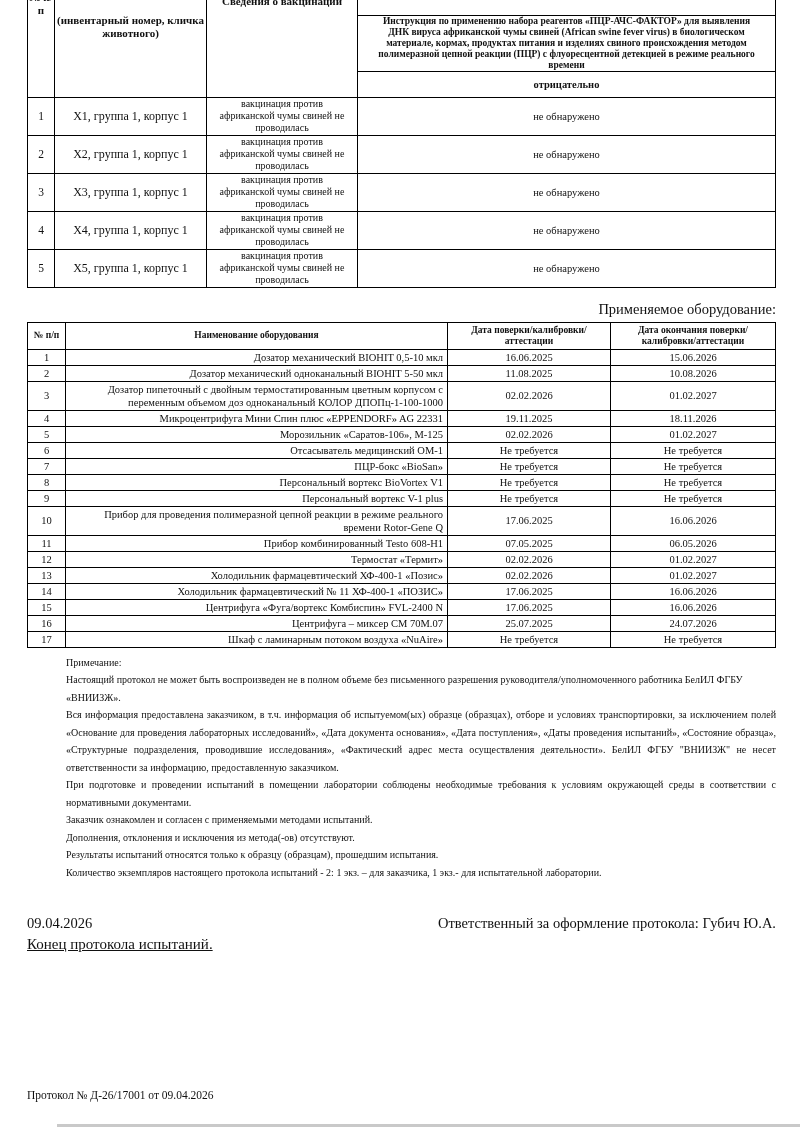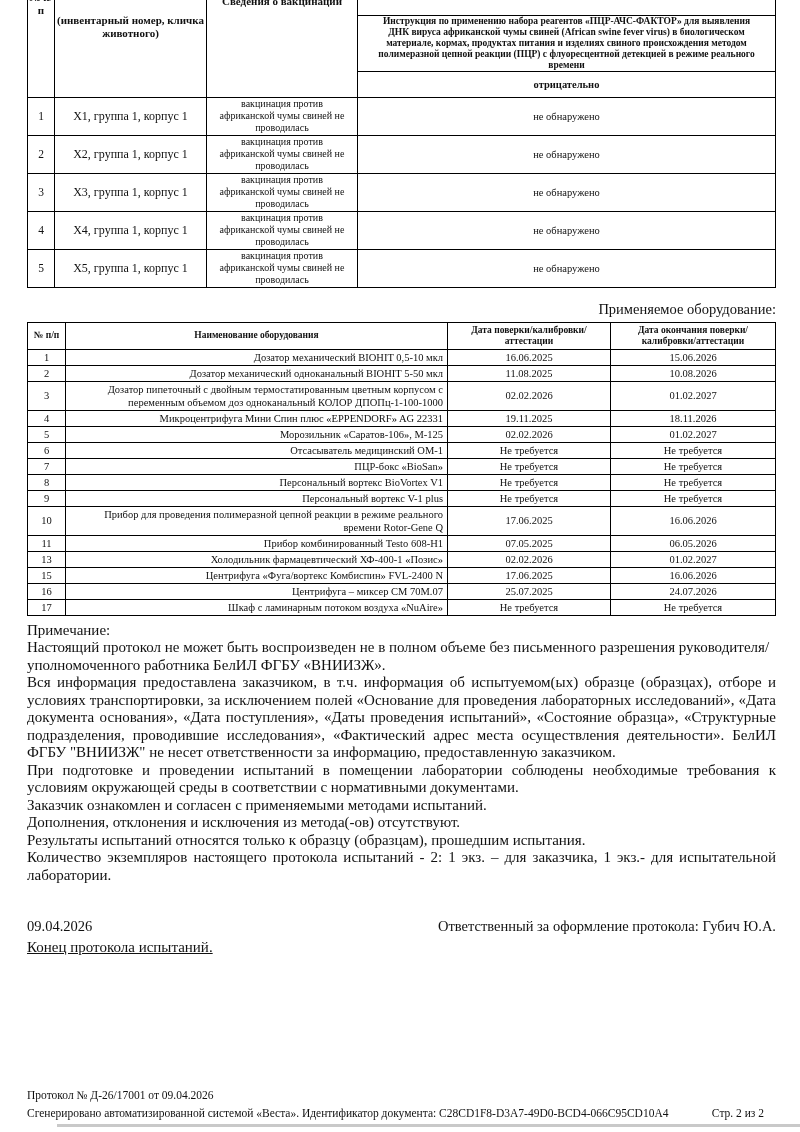--- a/index.html
+++ b/index.html
@@ -37,28 +37,28 @@
   table.t2 { border-collapse: collapse; width: 749px; table-layout: fixed; }
   table.t2 th, table.t2 td { border: 1px solid #000; }
   table.t2 th { font-weight: bold; font-size: 9.5px; line-height: 11px; text-align: center; vertical-align: middle; padding: 2px 2px; }
   table.t2 td { font-size: 10.5px; line-height: 13px; vertical-align: middle; padding: 1px 4px; }
   .t2 .c1 { width: 38px; }
   .t2 .c2 { width: 382px; }
   .t2 .c3 { width: 163px; }
   .t2 td.num, .t2 td.date { text-align: center; }
   .t2 td.name { text-align: right; }
   
-  .notes { margin-top: 6px; font-size: 15px; line-height: 17.5px; }
+  .notes { margin-top: 6px; font-size: 10px; line-height: 17.5px; margin-left: 39px; }
   .notes p { margin: 0; }
   .notes p.just { text-align: justify; }
   
   .sig-row { margin-top: 33px; display: flex; justify-content: space-between; font-size: 14.5px; line-height: 18px; gap: 32px; }
   .end-line { font-size: 15px; margin-top: 4px; text-decoration: underline; }
   
-  .footer { position: absolute; left: 27px; right: 36px; top: 1086px; font-size: 11.5px; line-height: 18px; }
+  .footer { position: absolute; left: 27px; right: 16px; top: 1086px; font-size: 11.5px; line-height: 18px; }
   .footer-row2 { display: flex; justify-content: space-between; }
   .next-page-edge { position: absolute; left: 57px; right: 0; top: 1124px; height: 3px; background: #c9c9c9; }
 </style>
 </head>
 <body>
 
 <table class="t1">
   <tbody>
       <tr class="hdr-strip">
     <td class="c1 hcell" rowspan="3">
@@ -181,24 +181,36 @@
         <td class="date">17.06.2025</td>
         <td class="date">16.06.2026</td>
       </tr>
   <tr>
         <td class="num">11</td>
         <td class="name">Прибор комбинированный Testo 608-H1</td>
         <td class="date">07.05.2025</td>
         <td class="date">06.05.2026</td>
       </tr>
   <tr>
+        <td class="num">12</td>
+        <td class="name">Термостат «Термит»</td>
+        <td class="date">02.02.2026</td>
+        <td class="date">01.02.2027</td>
+      </tr>
+  <tr>
         <td class="num">13</td>
         <td class="name">Холодильник фармацевтический ХФ-400-1 «Позис»</td>
         <td class="date">02.02.2026</td>
         <td class="date">01.02.2027</td>
+      </tr>
+  <tr>
+        <td class="num">14</td>
+        <td class="name">Холодильник фармацевтический № 11 ХФ-400-1 «ПОЗИС»</td>
+        <td class="date">17.06.2025</td>
+        <td class="date">16.06.2026</td>
       </tr>
   <tr>
         <td class="num">15</td>
         <td class="name">Центрифуга «Фуга/вортекс Комбиспин» FVL-2400 N</td>
         <td class="date">17.06.2025</td>
         <td class="date">16.06.2026</td>
       </tr>
   <tr>
         <td class="num">16</td>
         <td class="name">Центрифуга – миксер СМ 70М.07</td>
@@ -226,18 +238,14 @@
 </div>
 
 <div class="sig-row">
   <span>09.04.2026</span>
   <span>Ответственный за оформление протокола: Губич Ю.А.</span>
 </div>
 <div class="end-line">Конец протокола испытаний.</div>
 
 <div class="footer">
   <div>Протокол № Д-26/17001 от 09.04.2026</div>
-  <div class="footer-row2">
-    <span>Сгенерировано автоматизированной системой «Веста». Идентификатор документа: C28CD1F8-D3A7-49D0-BCD4-066C95CD10A4</span>
-    <span>Стр. 2 из 2</span>
-  </div>
 </div>
 <div class="next-page-edge"></div>
 
 </body></html>

